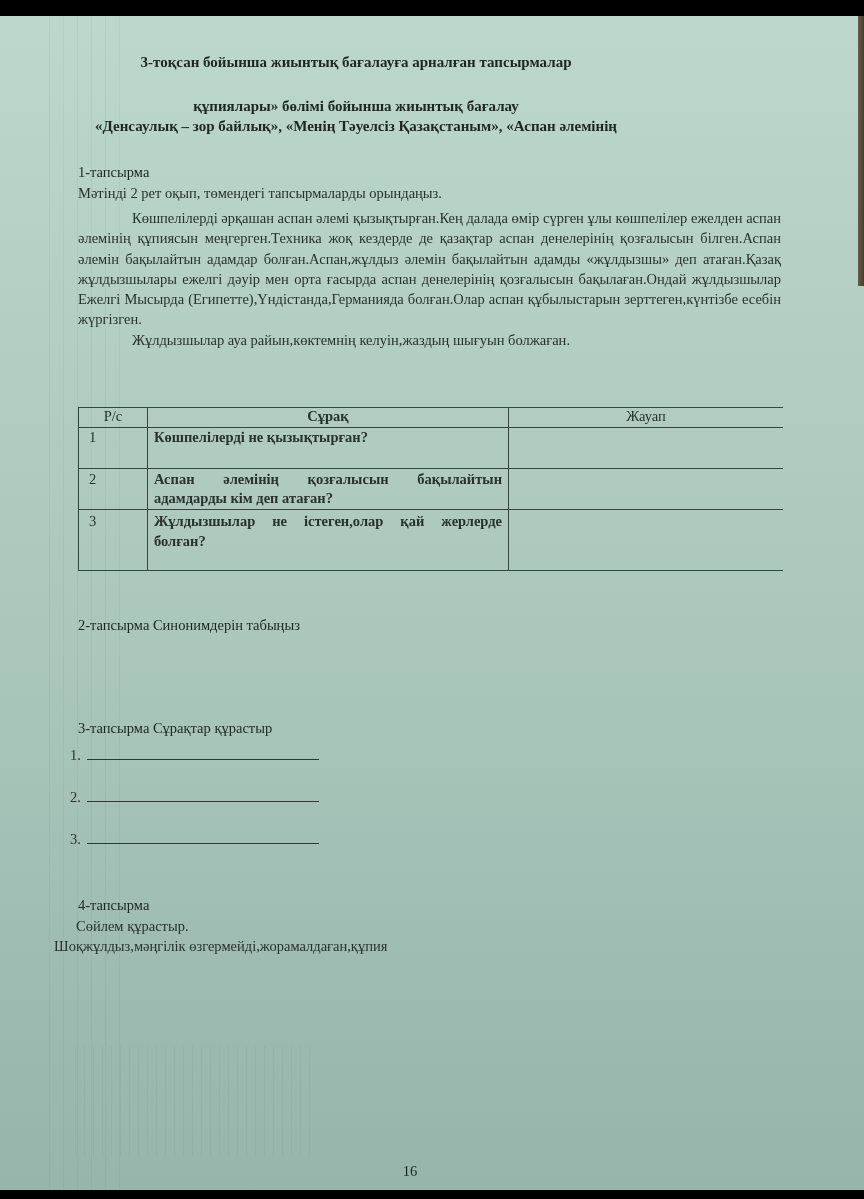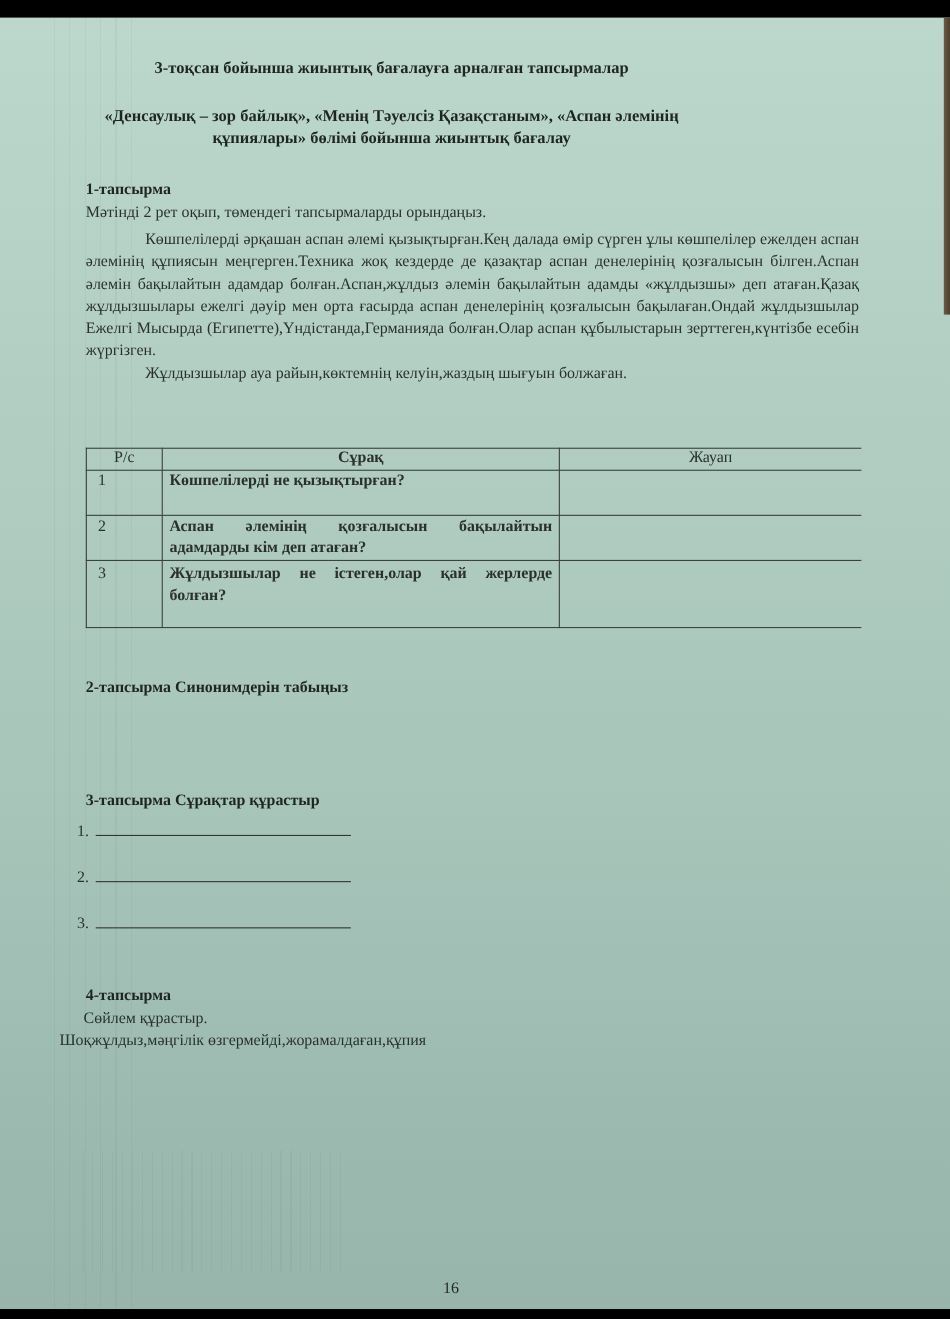--- a/index.html
+++ b/index.html
@@ -28,21 +28,21 @@
     background: repeating-linear-gradient(90deg, rgba(70,90,85,0.10) 0 1px, transparent 1px 9px);
     opacity: 0.6;
   }
   .title {
     position: absolute; left: 0; width: 712px; text-align: center;
     font-weight: bold; font-size: 15px; color: #1f2523;
   }
   .t1 { top: 38px; }
   .t2 { top: 80px; line-height: 20px; }
   .block { position: absolute; left: 78px; font-size: 14.5px; color: #2a302e; }
-  .bold { font-weight: bold; color: #1f2523; text-align: center; }
+  .bold { font-weight: normal; color: #1f2523; text-align: center; }
   .task1-head { top: 148px; }
   .task1-instr { top: 169px; }
   .para {
     position: absolute; left: 78px; top: 192px; width: 703px;
     font-size: 14.5px; line-height: 20.3px; text-align: justify; color: #2a302e;
   }
   .para p { margin: 0; }
   .para .indent { text-indent: 54px; }
   .para .p2 { text-indent: 54px; text-align: left; }
 
@@ -88,22 +88,22 @@
 </head>
 <body>
 
 <div class="paper">
   <div class="vlines"></div>
   <div class="wood-edge"></div>
   <div class="bleed"></div>
 
   <div class="title t1">3-тоқсан бойынша жиынтық бағалауға арналған тапсырмалар</div>
   <div class="title t2">
+    <div>құпиялары» бөлімі бойынша жиынтық бағалау</div>
     <div>«Денсаулық – зор байлық», «Менің Тәуелсіз Қазақстаным», «Аспан әлемінің</div>
-    <div>құпиялары» бөлімі бойынша жиынтық бағалау</div>
   </div>
 
   <div class="block bold task1-head">1-тапсырма</div>
   <div class="block task1-instr">Мәтінді 2 рет оқып, төмендегі тапсырмаларды орындаңыз.</div>
   <div class="para">
     <p class="indent">Көшпелілерді әрқашан аспан әлемі қызықтырған.Кең далада өмір сүрген ұлы көшпелілер ежелден аспан әлемінің құпиясын меңгерген.Техника жоқ кездерде де қазақтар аспан денелерінің қозғалысын білген.Аспан әлемін бақылайтын адамдар болған.Аспан,жұлдыз әлемін бақылайтын адамды «жұлдызшы» деп атаған.Қазақ жұлдызшылары ежелгі дәуір мен орта ғасырда аспан денелерінің қозғалысын бақылаған.Ондай жұлдызшылар Ежелгі Мысырда (Египетте),Үндістанда,Германияда болған.Олар аспан құбылыстарын зерттеген,күнтізбе есебін жүргізген.</p>
     <p class="p2">Жұлдызшылар ауа райын,көктемнің келуін,жаздың шығуын болжаған.</p>
   </div>
 
   <table class="q">

